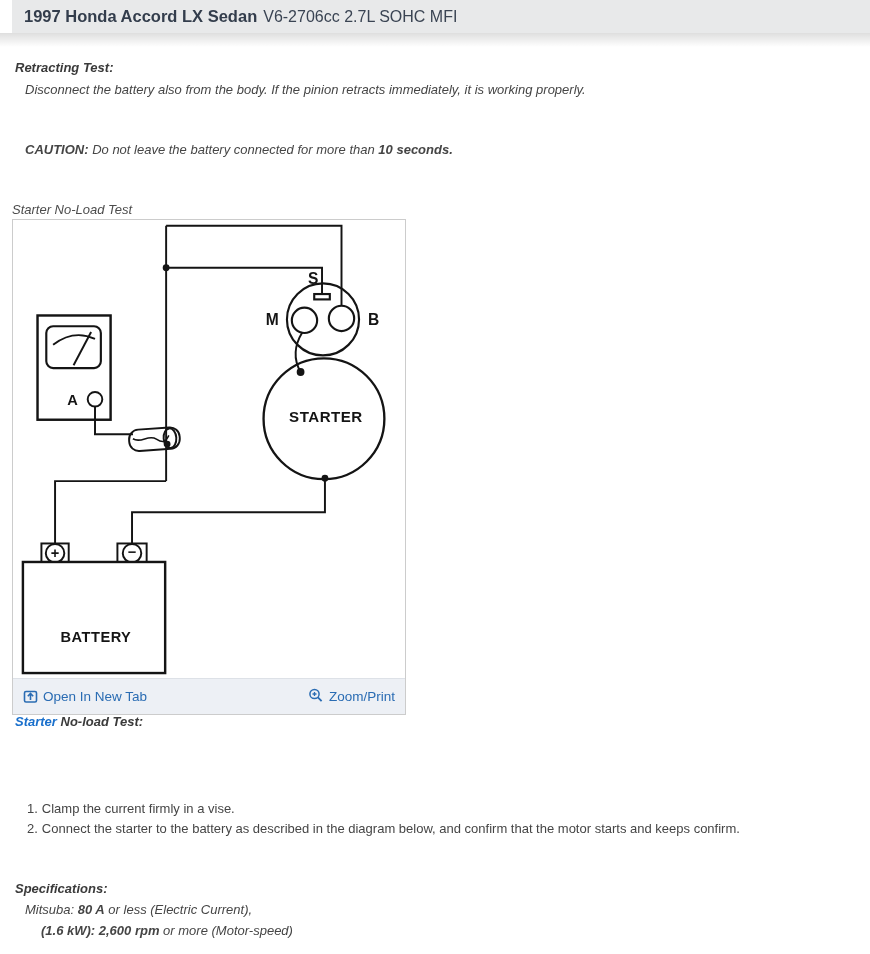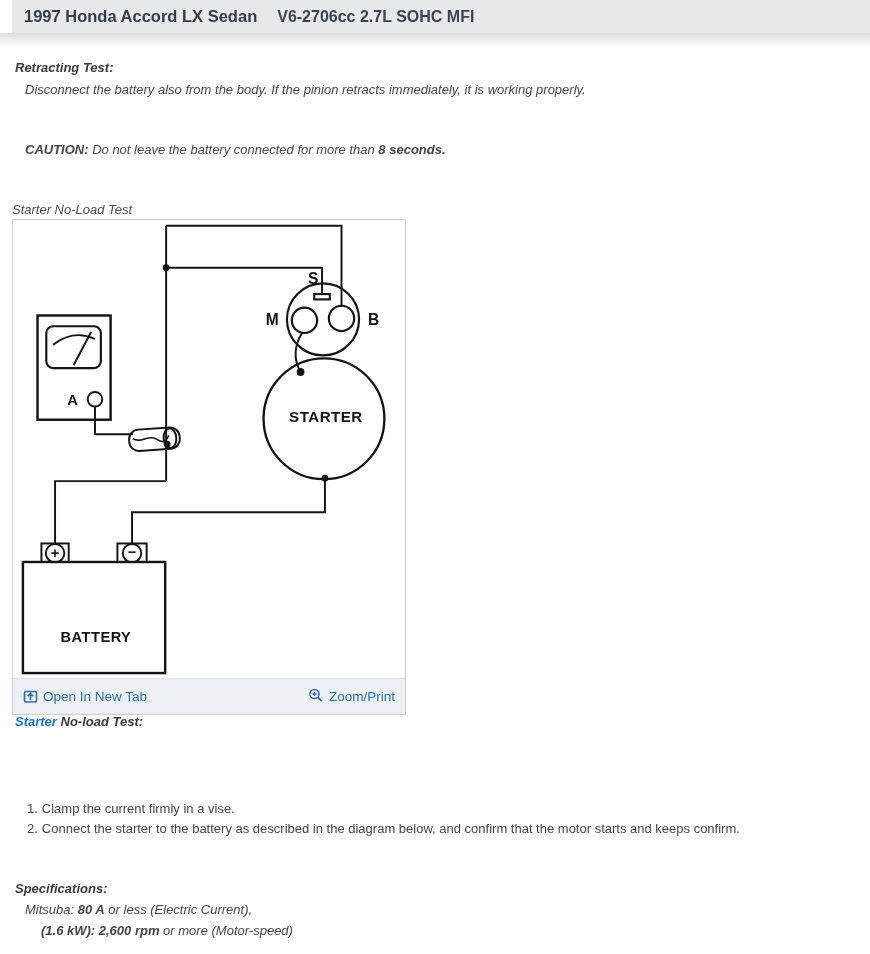--- a/index.html
+++ b/index.html
@@ -3,21 +3,21 @@
 <meta charset="utf-8">
 <style>
   * { margin:0; padding:0; box-sizing:border-box; }
   html,body { width:870px; height:954px; background:#fff; font-family:"Liberation Sans", sans-serif; }
   .page { position:relative; width:870px; height:954px; overflow:hidden; background:#fff; }
 
   
   .hdr { position:absolute; left:12px; top:0; width:870px; height:33px; background:#e8e9ea;
          display:flex; align-items:center; padding-left:12px; }
   .hdr .t  { font-size:16.5px; font-weight:700; color:#333d4c; }
-  .hdr .st { font-size:16px; font-weight:700; color:#3a4453; margin-left:20px; }
+  .hdr .st { font-size:16px; font-weight:400; color:#3a4453; margin-left:6px; }
   .hdr-shadow { position:absolute; left:0; top:33px; width:870px; height:14px;
          background:linear-gradient(to bottom, rgba(0,0,0,0.13), rgba(0,0,0,0)); }
 
   
   .abs { position:absolute;font-style:italic; }
   .h13 { font-size:13px; font-weight:700; color:#3a3a3a; }
   .b13 { font-size:13px; color:#454545; }
   .cap { font-size:13px; color:#4c4c4c; }
 
   
@@ -43,21 +43,21 @@
 
   <div class="hdr">
     <span class="t">1997 Honda Accord LX Sedan</span>
     <span class="st">V6-2706cc 2.7L SOHC MFI</span>
   </div>
   <div class="hdr-shadow"></div>
 
   <div class="abs h13" style="left:15px; top:60px;">Retracting Test:</div>
   <div class="abs b13" style="left:25px; top:82px;">Disconnect the battery also from the body. If the pinion retracts immediately, it is working properly.</div>
 
-  <div class="abs b13" style="left:25px; top:142px;"><b>CAUTION:</b><span> Do not leave the battery connected for more than </span><b>8 seconds.</b></div>
+  <div class="abs b13" style="left:25px; top:142px;"><b>CAUTION:</b><span> Do not leave the battery connected for more than </span><b>10 seconds.</b></div>
 
   <div class="abs cap" style="left:12px; top:202px;">Starter No-Load Test</div>
 
   <div class="fig">
     <svg class="diagram" viewBox="0 0 392 470">
       <g fill="none" stroke="#141414" stroke-width="2">
 
         <path d="M152,6 H332 V88"></path>
         <path d="M152,6 V268"></path>
         <path d="M152,49 H312 V76"></path>

